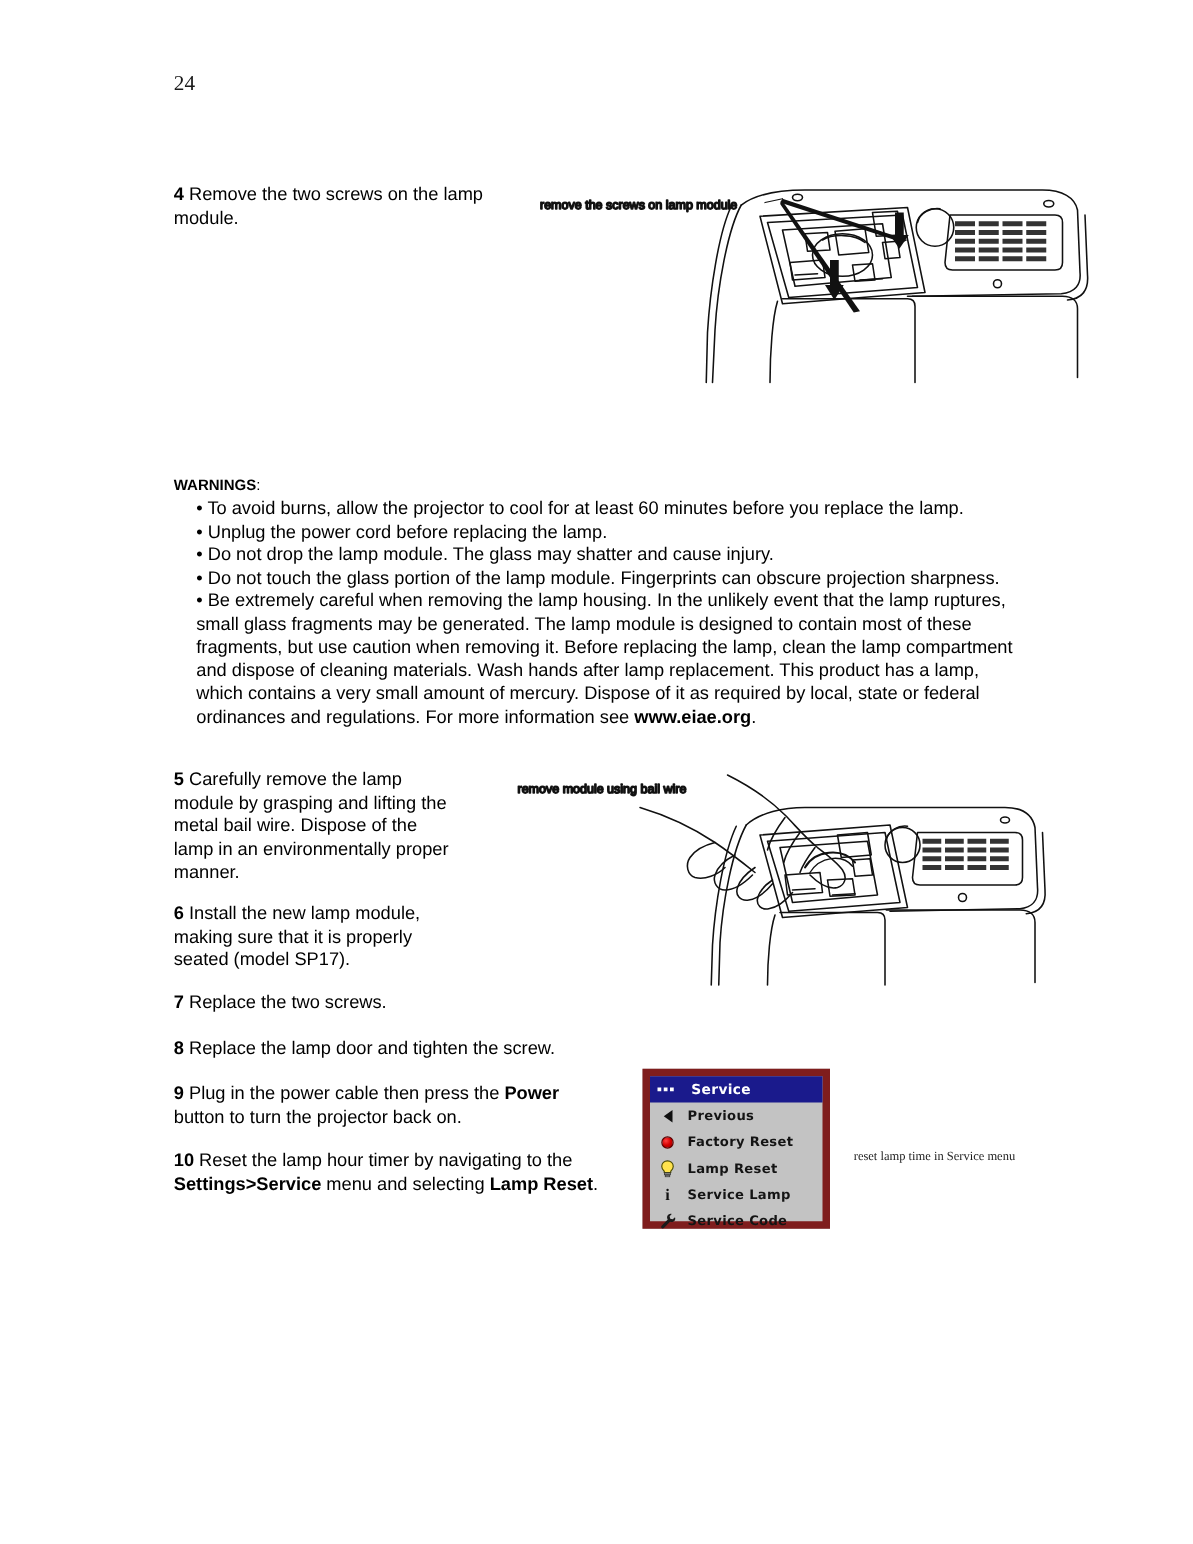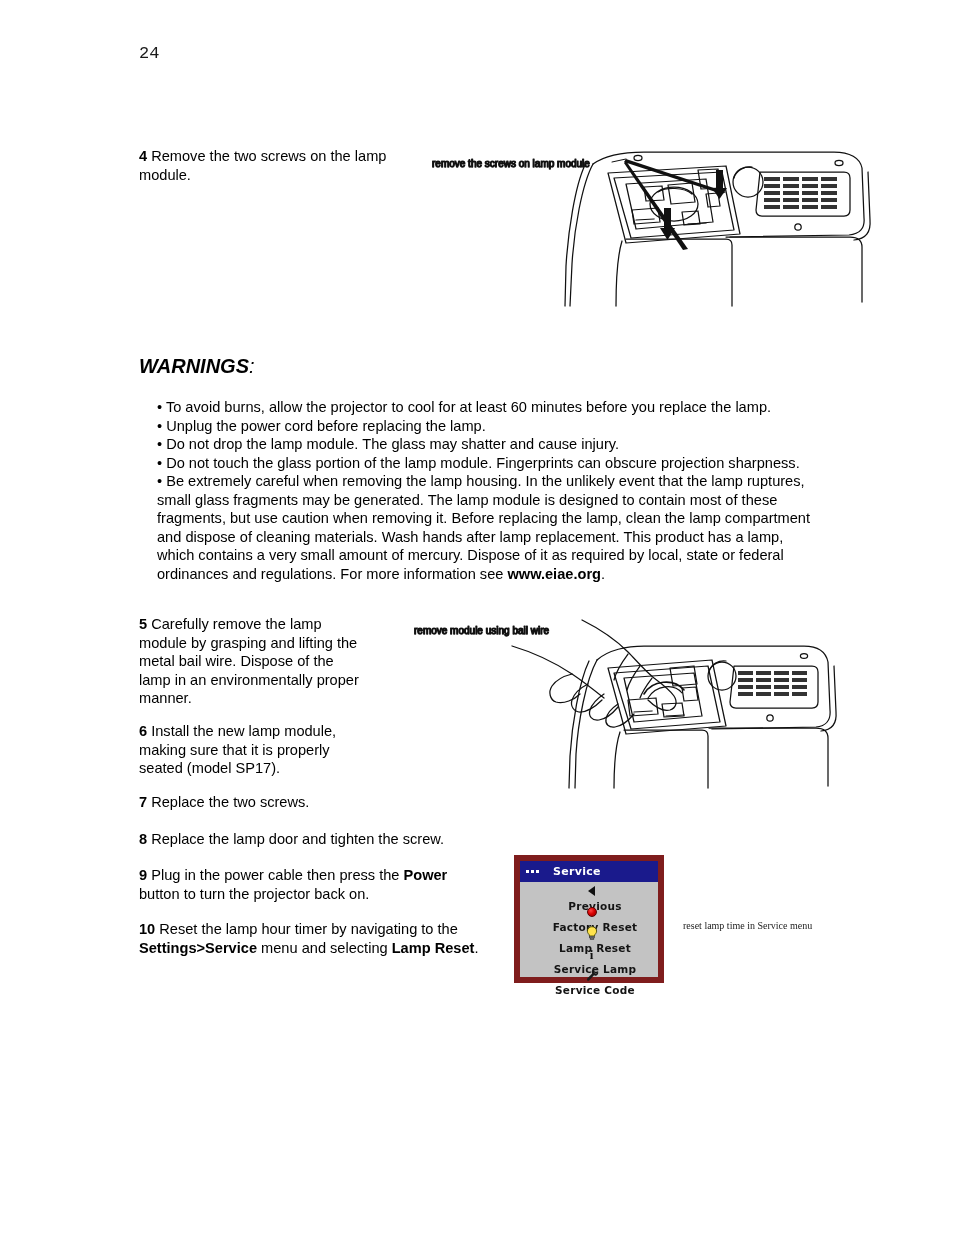--- a/index.html
+++ b/index.html
@@ -18,22 +18,22 @@
 
   .page {
     position: absolute;
     inset: 0;
   }
 
   
   .page-number {
     position: absolute;
     left: 139px;
-    top: 44px;
-    font-family: Liberation Mono, monospace;
+    top: 57px;
+    font-family: Liberation Serif, serif;
     font-size: 17px;
     color: #1a1a1a;
   }
 
   
   .body-text {
     font-family: "Liberation Sans", sans-serif;
     font-size: 14.6px;
     line-height: 18.5px;
     color: #000000;
@@ -52,23 +52,22 @@
   #step-4 {
     left: 139px;
     top: 147px;
     width: 290px;
   }
 
   
   #warnings-heading {
     position: absolute;
     left: 139px;
-    top: 355px;
-    font-size: 20px;
-    font-style: italic;
+    top: 381px;
+    font-size: 12px;
   }
   #warnings-heading .w { font-weight: bold; }
 
   #warnings-list {
     position: absolute;
     left: 139px;
     top: 398px;
     width: 680px;
   }
   #warnings-list .bullet-line {
@@ -138,21 +137,20 @@
     font-size: 11px;
     font-weight: bold;
     letter-spacing: 0.3px;
   }
   .osd-row {
     height: 21px;
     display: flex;
     align-items: center;
     padding-left: 5px;
     box-sizing: border-box;
-    flex-direction: column;
   }
   .osd-row .ico {
     width: 18px;
     display: flex;
     align-items: center;
     justify-content: center;
     flex: 0 0 18px;
   }
   .osd-row .lbl {
     font-size: 10.5px;

